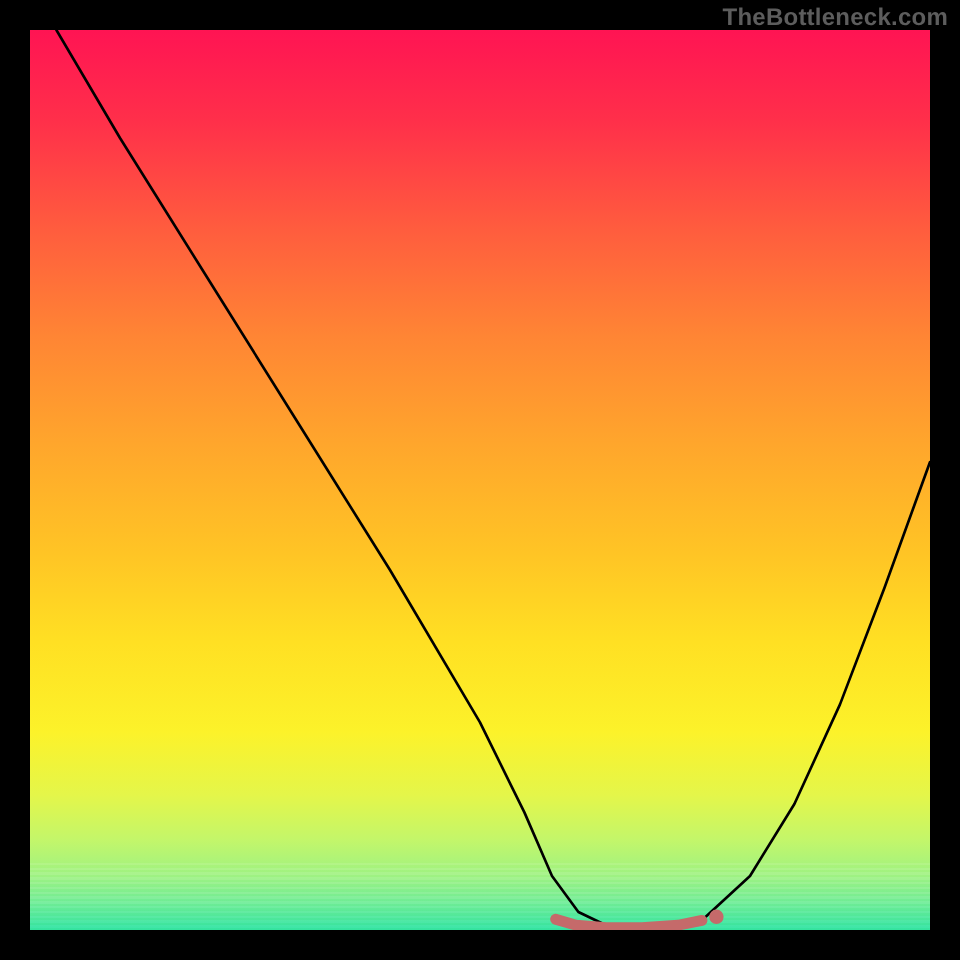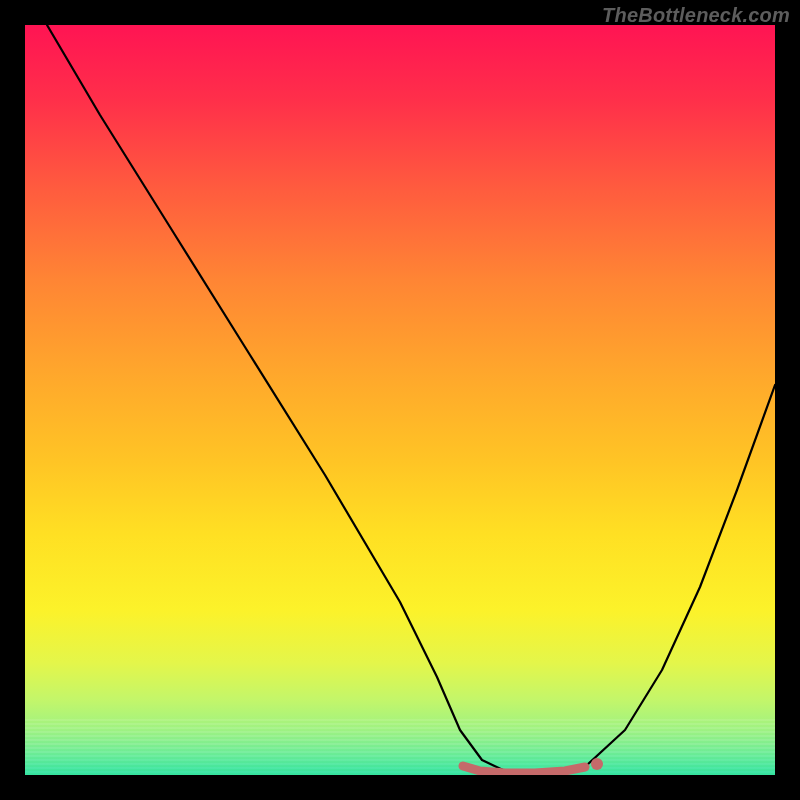--- a/index.html
+++ b/index.html
@@ -18,21 +18,20 @@
   }
   .watermark {
     position: absolute;
     top: 4px;
     right: 10px;
     color: #5d5d5d;
     font-size: 20px;
     font-weight: 600;
     letter-spacing: 0.2px;
     z-index: 10;
-    font-style: italic;
   }
   .plot-area {
     position: absolute;
     left: 25px;
     top: 25px;
     width: 750px;
     height: 750px;
     overflow: hidden;
   }
   .gradient-bg {

